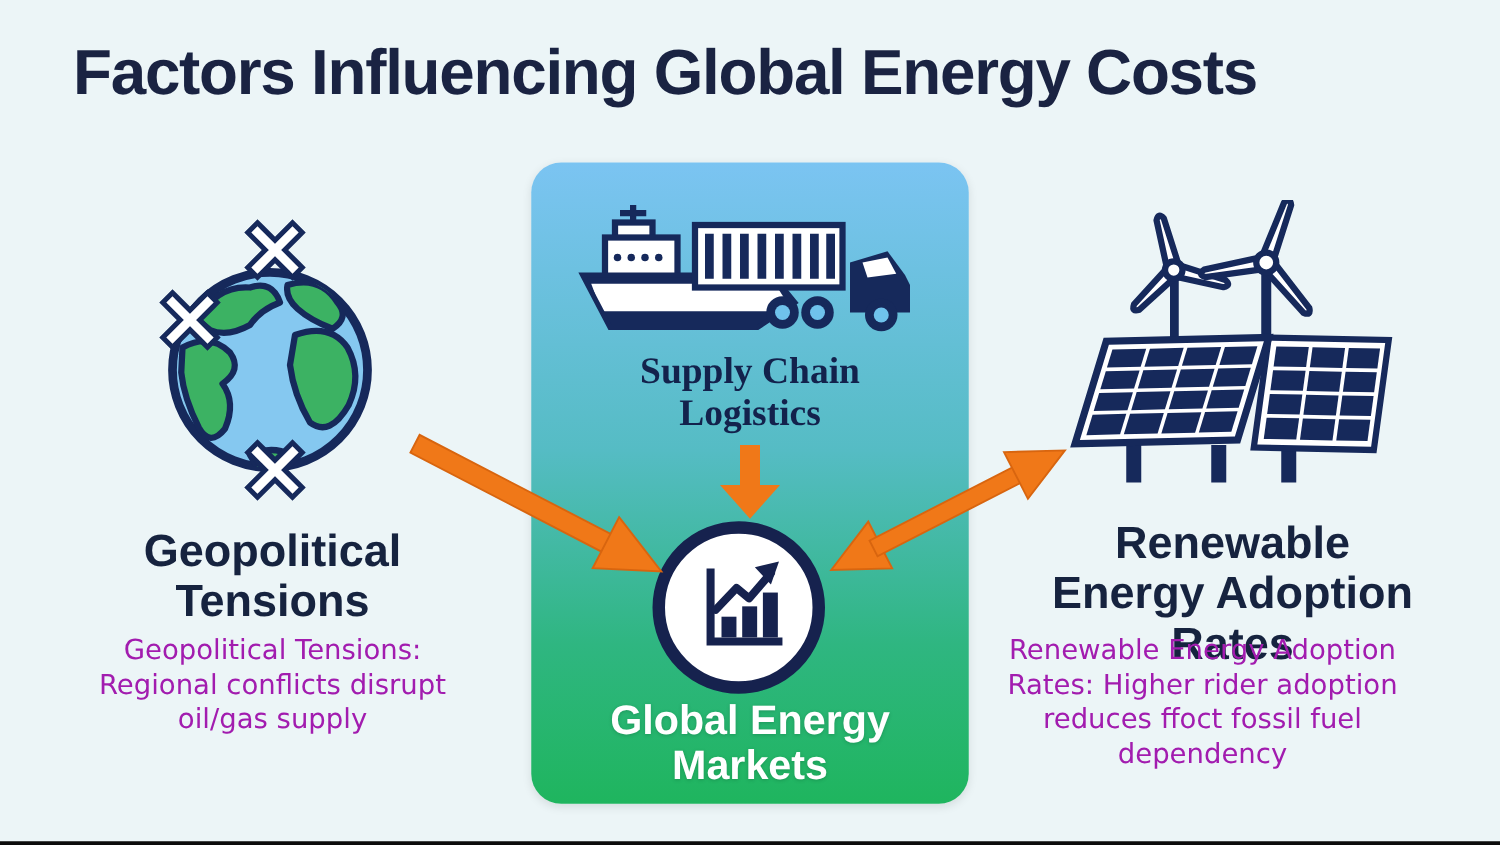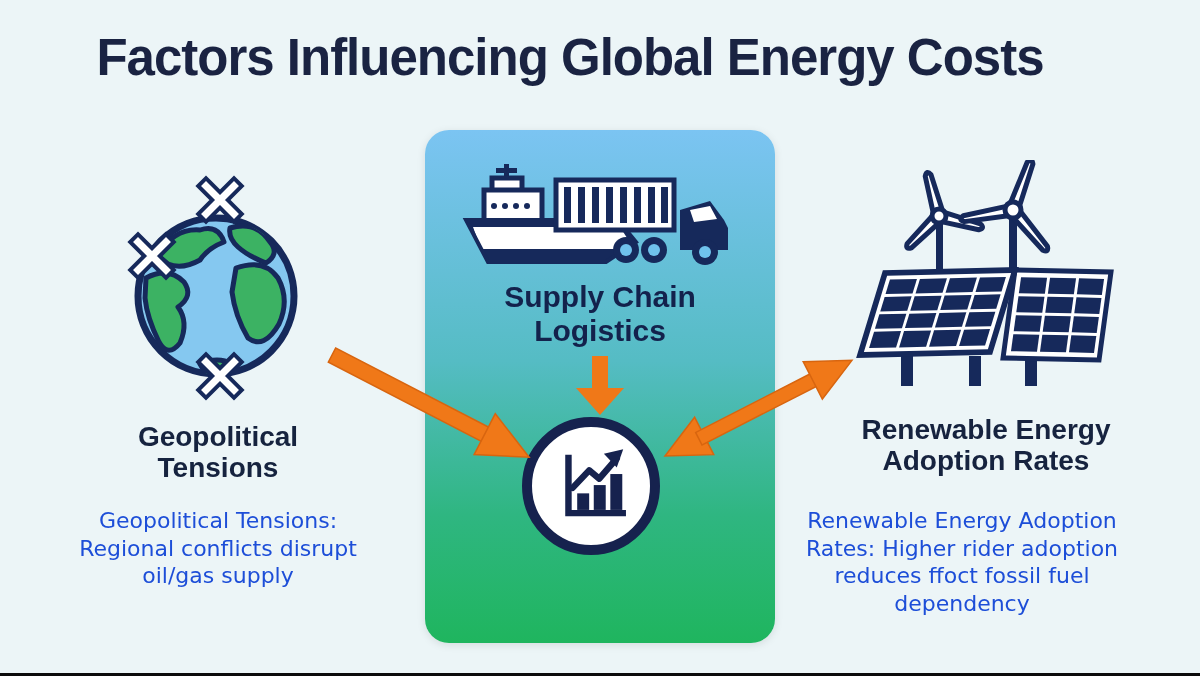--- a/index.html
+++ b/index.html
@@ -3,56 +3,56 @@
 <meta charset="utf-8">
 <style>
   html,body{margin:0;padding:0;}
   body{
     width:1200px;height:676px;position:relative;overflow:hidden;
     background:#ECF5F7;
     font-family:"Liberation Sans","DejaVu Sans",sans-serif;
   }
   .title{
     position:absolute;top:28px;left:0;width:1064px;text-align:center;
-    font-size:51px;font-weight:800;color:#1A2342;letter-spacing:-1px;padding-left:38px;
+    font-size:51px;font-weight:800;color:#1A2342;letter-spacing:-1px;
   }
   .panel{
     position:absolute;left:425px;top:130px;width:350px;height:513px;
     border-radius:24px;
     background:linear-gradient(180deg,#7BC4F2 0%,#55BCC4 45%,#2FB681 75%,#1FB55E 100%);
     box-shadow:0 2px 8px rgba(0,0,0,0.10);
   }
   .ship-icon{position:absolute;left:33px;top:32px;width:284px;height:108px;}
   .supply-label{
     position:absolute;left:45px;top:150px;width:260px;text-align:center;
-    font-size:30px;line-height:1.12;font-weight:800;color:#13224C;
+    font-size:30px;line-height:1.12;font-weight:800;color:#13224C;font-family:Liberation Serif, serif;
   }
   .down-arrow{position:absolute;left:150px;top:226px;width:50px;height:60px;}
   .hub-circle{
     position:absolute;left:97px;top:287px;width:118px;height:118px;
     background:#FFFFFF;border:10px solid #16224E;border-radius:50%;
     display:flex;align-items:center;justify-content:center;
   }
   .chart-icon{width:92px;height:92px;}
   .hub-label{
     position:absolute;left:25px;top:428px;width:300px;text-align:center;
     font-size:33px;line-height:1.1;font-weight:800;color:#FFFFFF;
     text-shadow:0 1px 3px rgba(0,60,30,0.25);
   }
   .globe-icon{position:absolute;left:118px;top:166px;width:202px;height:238px;}
   .renew-icon{position:absolute;left:853px;top:160px;width:268px;height:240px;}
   .factor-heading{
-    position:absolute;text-align:center;font-size:28px;line-height:1.12;
+    position:absolute;text-align:center;font-size:36px;line-height:1.12;
     font-weight:800;color:#16233F;
   }
   .left-heading{left:88px;top:421px;width:260px;}
   .right-heading{left:830px;top:414px;width:312px;}
   .factor-desc{
     position:absolute;text-align:center;font-size:22px;line-height:1.26;
-    color:#1d4ed8;font-family:"DejaVu Sans","Liberation Sans",sans-serif;
+    color:#a21caf;font-family:"DejaVu Sans","Liberation Sans",sans-serif;
   }
   .left-desc{left:68px;top:507px;width:300px;}
   .right-desc{left:804px;top:507px;width:316px;}
   .conn-arrow{position:absolute;}
   #arrow-left{left:323px;top:343px;width:225px;height:125px;}
   #arrow-right{left:653px;top:348px;width:220px;height:125px;}
   .bottom-edge{
     position:absolute;left:0;bottom:0;width:1200px;height:3px;background:#0B0B0B;
   }
 </style>
@@ -123,20 +123,21 @@
           <rect x="35" y="58" width="13" height="18"></rect>
           <rect x="53" y="49" width="13" height="27"></rect>
           <rect x="71" y="37" width="13" height="39"></rect>
         </g>
         <polyline points="30,52 48,33 59,42 78,20" fill="none" stroke="#16224E" stroke-width="7" stroke-linecap="round" stroke-linejoin="round"></polyline>
         <polygon points="85,10 64,15 78,30" fill="#16224E"></polygon>
       </svg>
     </span>
   </div>
 
+  <div class="hub-label">Global Energy Markets</div>
 </div>
 
 <span class="globe-icon">
   <svg viewBox="0 0 202 238" width="202" height="238">
     <defs>
       <clipPath id="globeClip">
           <circle cx="98" cy="130" r="78"></circle>
         </clipPath>
     </defs>
     <circle cx="98" cy="130" r="78" fill="#85C8F0" stroke="#16295B" stroke-width="7"></circle>

